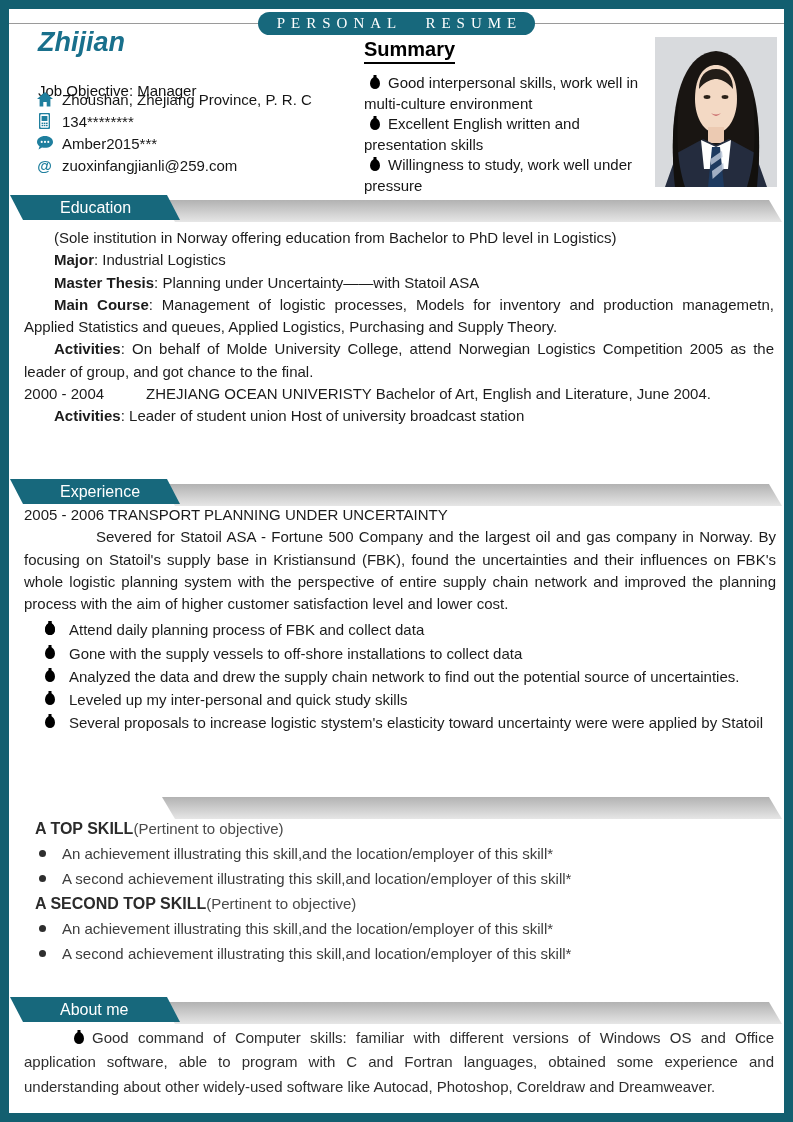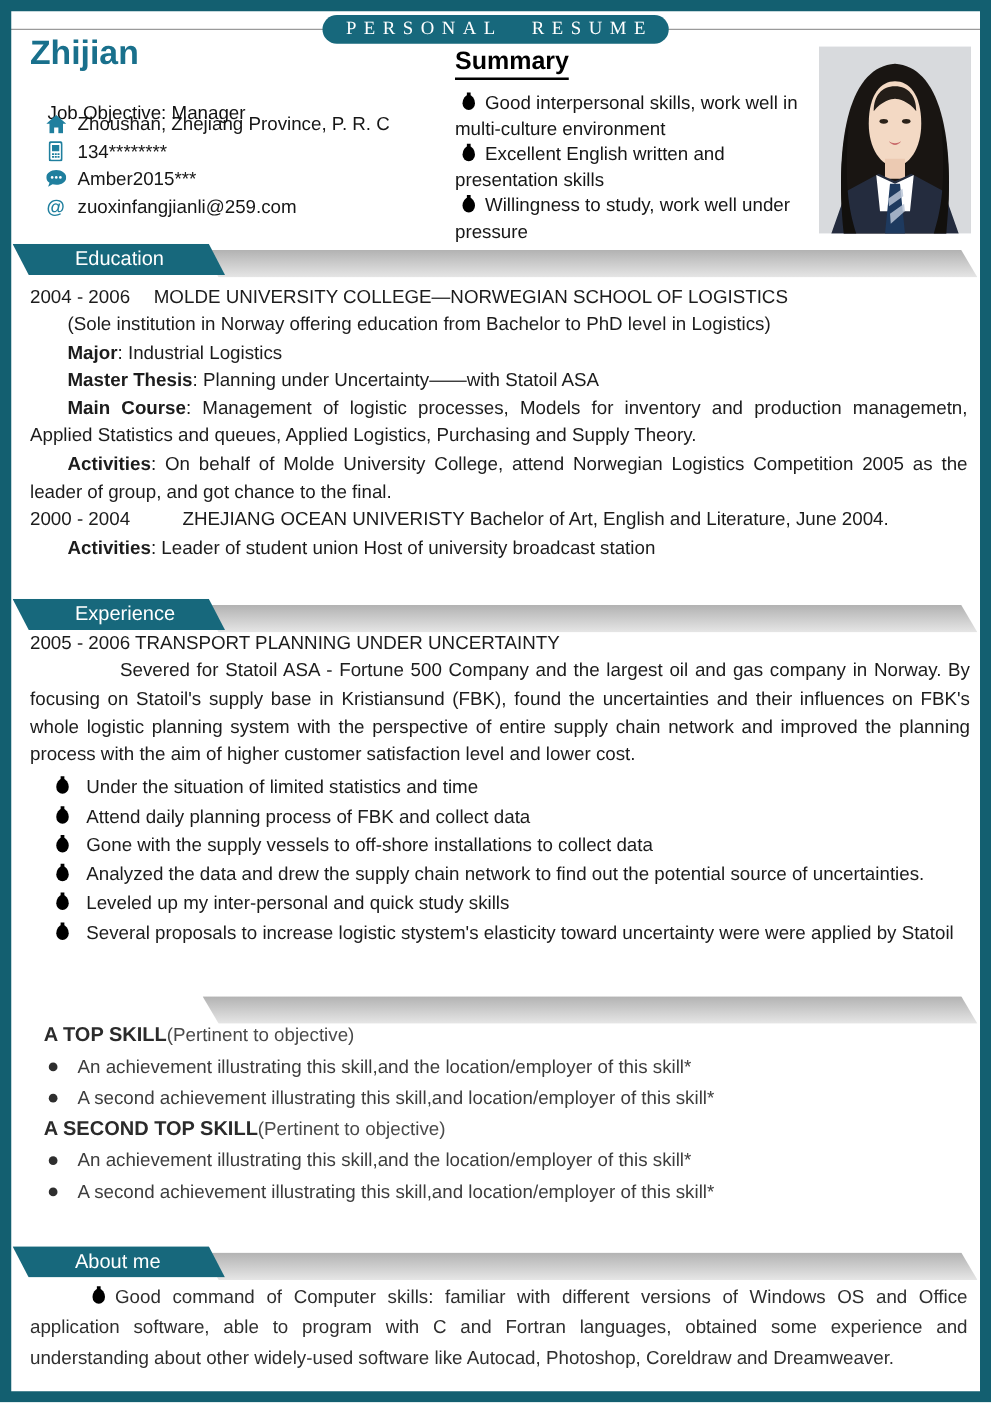--- a/index.html
+++ b/index.html
@@ -15,21 +15,21 @@
   .top-line { position:absolute; left:8px; right:8px; top:23px; height:1px; background:#9a9a9a; z-index:1; }
   .pill {
     position:absolute; left:258px; top:12px; width:277px; height:23px; z-index:2;
     background:#17687c; border-radius:12px; display:flex; align-items:center; justify-content:center;
   }
   .pill span {
     color:#fff; font-family:"Liberation Serif", serif; font-size:15px;
     letter-spacing:6px; word-spacing:14px; white-space:nowrap; padding-left:6px;
   }
   
-  .name { position:absolute; left:24px; top:27px; font-size:27px; font-weight:bold; color:#19708c; }
+  .name { position:absolute; left:38px; top:27px; font-size:27px; font-weight:bold; color:#19708c;font-style:italic; }
   .job  { position:absolute; left:38px; top:82px; font-size:15px; color:#111; }
   .contacts { position:absolute; left:36px; top:88px; list-style:none; }
   .contacts li { display:flex; align-items:center; height:22px; font-size:15px; color:#161616; }
   .cicon { width:17px; height:16px; margin-right:9px; display:flex; align-items:center; justify-content:center; flex:none; }
   .cicon svg { display:block; }
   .at-glyph { color:#1f7f9e; font-weight:bold; font-size:15px; font-family:"Liberation Sans",sans-serif; }
   
   .summary { position:absolute; left:364px; top:38px; width:282px; }
   .summary-title { font-size:20px; font-weight:bold; color:#000; border-bottom:2px solid #000; display:inline-block; padding-bottom:1px; }
   .summary-list { margin-top:9px; }
@@ -169,23 +169,20 @@
     </svg>
   </div>
 
   <div class="sec" style="top:195px">
     <div class="sec-gray"></div>
     <div class="sec-teal">
       <span>Education</span>
     </div>
   </div>
   <div class="edu">
-    <div class="edu-line e1">
-      <span class="edu-period">2004 - 2006</span><span class="edu-school">MOLDE UNIVERSITY COLLEGE—NORWEGIAN SCHOOL OF LOGISTICS</span>
-    </div>
     <div class="edu-note">(Sole institution in Norway offering education from Bachelor to PhD level in Logistics)</div>
     <div class="edu-detail">
       <b>Major</b><span>: Industrial Logistics</span>
     </div>
     <div class="edu-detail">
       <b>Master Thesis</b><span>: Planning under Uncertainty——with Statoil ASA</span>
     </div>
     <div class="edu-detail">
       <b>Main Course</b><span>: Management of logistic processes, Models for inventory and production managemetn, Applied Statistics and queues, Applied Logistics, Purchasing and Supply Theory.</span>
     </div>
@@ -204,21 +201,21 @@
     <div class="sec-gray"></div>
     <div class="sec-teal">
       <span>Experience</span>
     </div>
   </div>
   <div class="exp">
     <div>2005 - 2006 TRANSPORT PLANNING UNDER UNCERTAINTY</div>
     <div class="exp-para">Severed for Statoil ASA - Fortune 500 Company and the largest oil and gas company in Norway. By focusing on Statoil's supply base in Kristiansund (FBK), found the uncertainties and their influences on FBK's whole logistic planning system with the perspective of entire supply chain network and improved the planning process  with the aim of higher customer satisfaction level and lower cost.</div>
     <div class="xlist">
       <div class="xli">
-        <span class="bdot"></span><span>Under the situation of limited statistics and time</span>
+        <span class="bdot"></span>
       </div>
       <div class="xli">
         <span class="bdot"></span><span>Attend daily planning process of FBK and collect data</span>
       </div>
       <div class="xli">
         <span class="bdot"></span><span>Gone with the supply vessels to off-shore installations to collect data</span>
       </div>
       <div class="xli">
         <span class="bdot"></span><span>Analyzed the data and drew the supply chain network to find out the potential  source of uncertainties.</span>
       </div>

